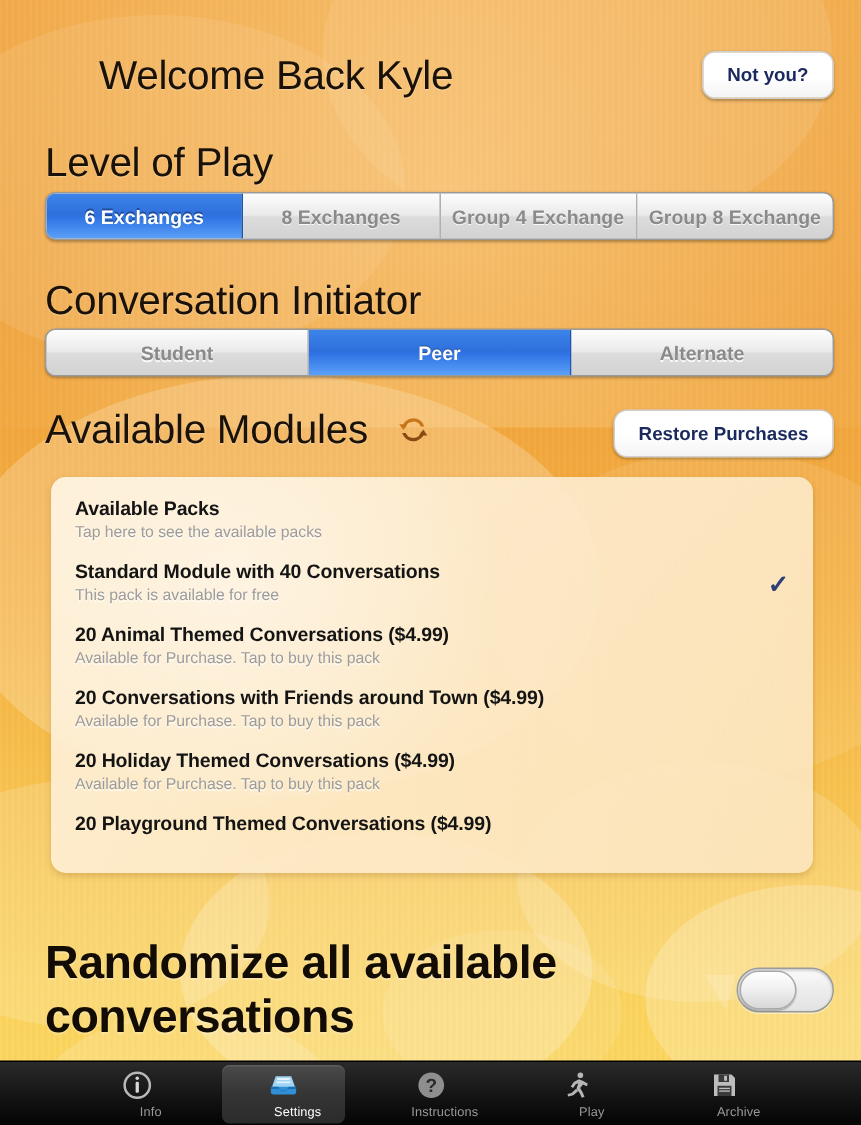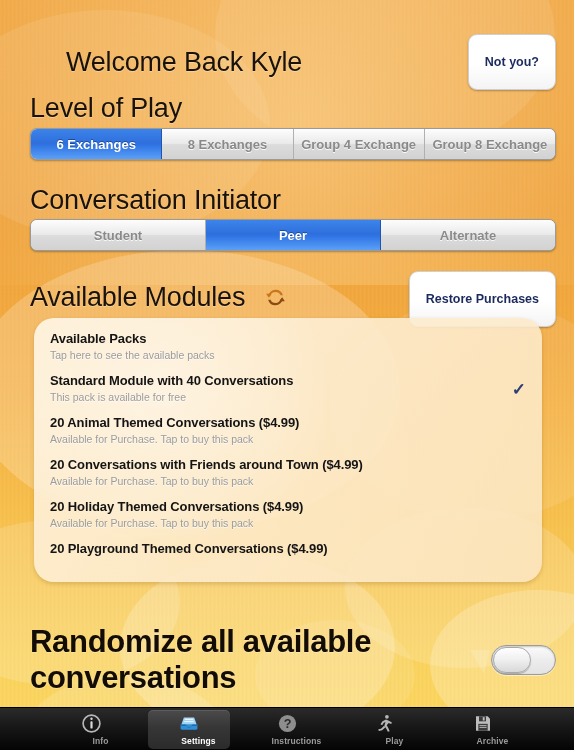--- a/index.html
+++ b/index.html
@@ -62,21 +62,21 @@
     text-shadow:0 1px 1px rgba(255,255,255,0.32);
   }
 
   
   .pill-btn {
     background:linear-gradient(180deg,#ffffff 0%, #ffffff 55%, #f4f4f4 100%);
     border:1px solid #cfcfcf;
     border-radius:9px;
     color:#1b2a5e;
     font-size:12.5px; font-weight:bold;
-    padding:20px 16px;
+    padding:8px 16px;
     box-shadow:0 1px 2px rgba(0,0,0,0.28), inset 0 1px 0 rgba(255,255,255,0.9);
     white-space:nowrap;
     cursor:pointer;
   }
 
   
   .seg {
     position:absolute; left:30px; right:18px;
     height:32px;
     display:flex;
@@ -106,21 +106,21 @@
     border-right:1px solid #1f55ac;
   }
 
   
   .refresh-ico { display:inline-block; margin-left:10px; vertical-align:-4px; }
 
   
   #modules-panel {
     position:absolute;
     left:34px; top:318px; width:508px; height:264px;
-    border-radius:20px;
+    border-radius:10px;
     background:linear-gradient(135deg, rgba(255,243,222,0.93) 0%, rgba(253,236,206,0.90) 48%, rgba(252,230,193,0.88) 100%);
     box-shadow:0 2px 4px rgba(120,70,10,0.22);
     overflow:hidden;
     padding:13px 16px 0 16px;
   }
   #modules-panel::after{
     content:""; position:absolute; left:-40px; top:-70px; width:330px; height:290px;
     background:radial-gradient(ellipse at 50% 50%, rgba(255,255,255,0.42) 0%, rgba(255,255,255,0.12) 58%, rgba(255,255,255,0) 76%);
     pointer-events:none;
   }
@@ -188,21 +188,21 @@
     border-radius:5px;
     cursor:pointer;
     margin:0 8px;
   }
   .tab.on {
     background:linear-gradient(180deg,#4b4b4b 0%, #363636 45%, #2b2b2b 100%);
     box-shadow:inset 0 1px 0 rgba(255,255,255,0.10);
   }
   .tab .ico { height:21px; display:flex; align-items:center; justify-content:center; }
   .tab .tlabel {
-    font-size:8.5px; font-weight:bold; color:#9a9a9a; margin-top:2px;
+    font-size:8.5px; font-weight:normal; color:#9a9a9a; margin-top:2px;
     letter-spacing:0.1px;
     padding-left:19px;
   }
   .tab.on .tlabel { color:#ffffff; }
 </style>
 </head>
 <body>
 
 <div id="bg-layer">
   <div id="bg-fibres"></div>

